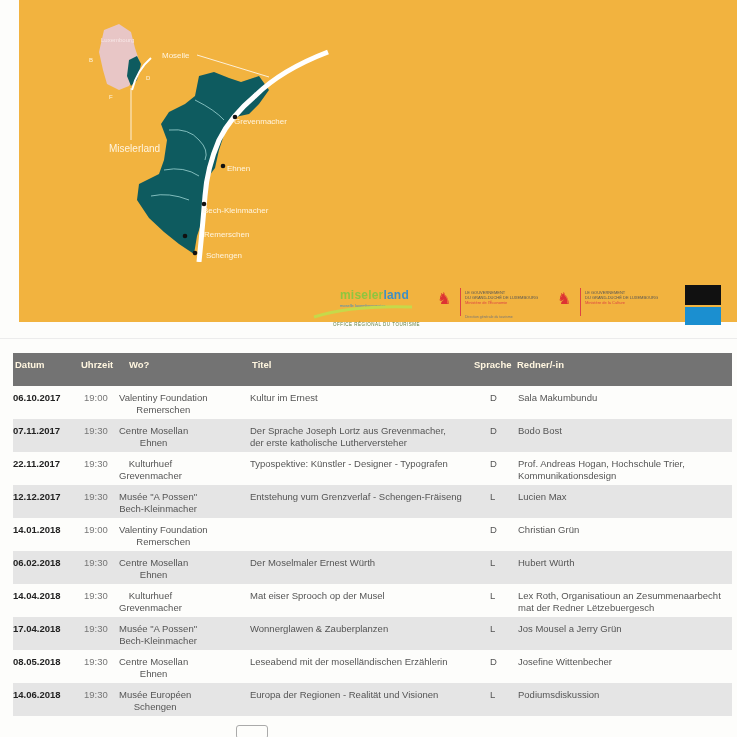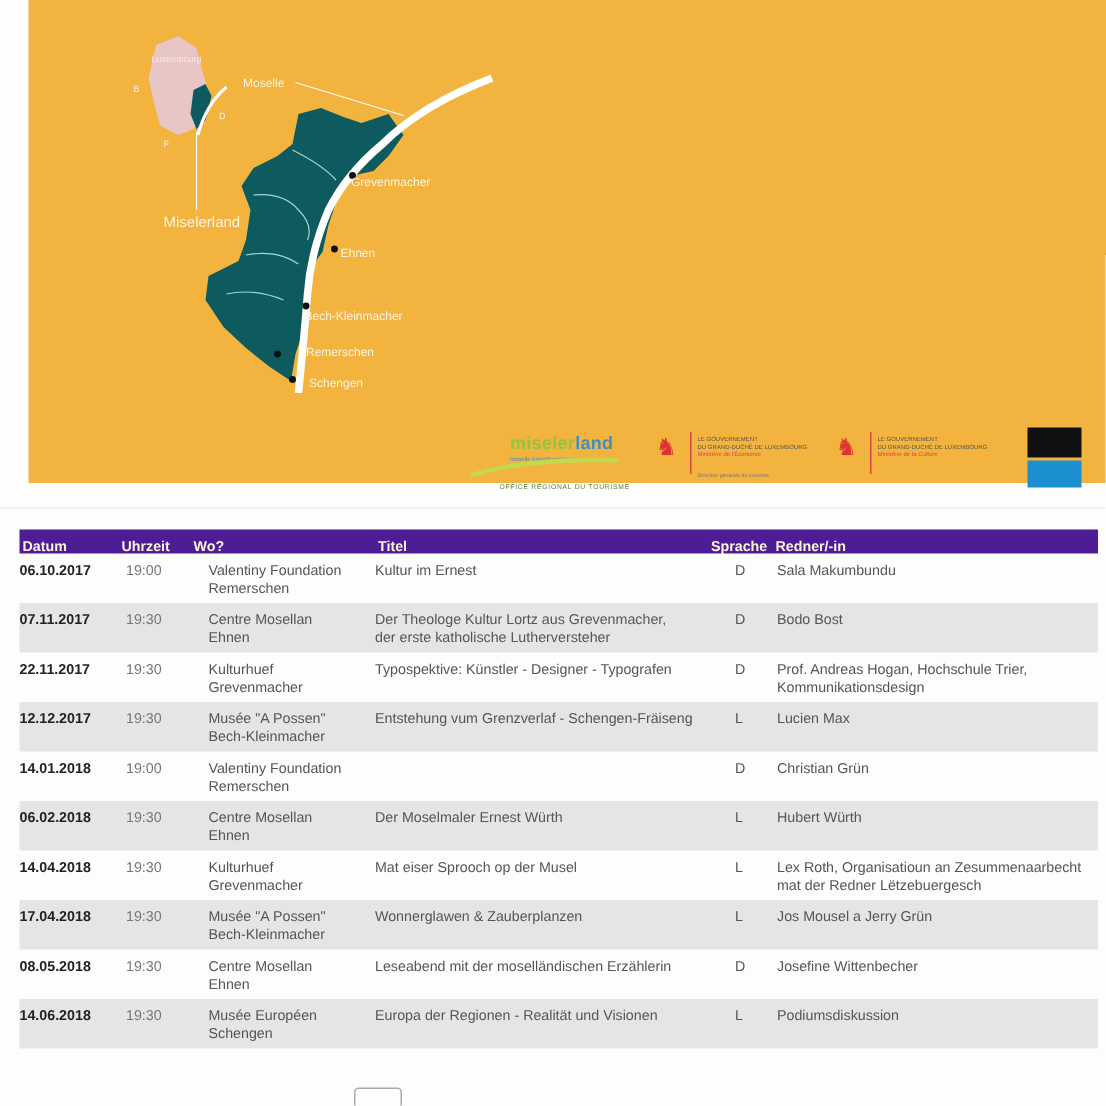--- a/index.html
+++ b/index.html
@@ -31,29 +31,29 @@
   .gov .divider { position:absolute; left:23px; top:0; width:1px; height:28px; background:#d44; }
   .gov .txt { position:absolute; left:28px; top:2px; font-size:4px; color:#555; line-height:5px; white-space:nowrap; }
   .gov .txt .red { color:#d44; }
   .gov .txt2 { position:absolute; left:28px; top:27px; font-size:3.5px; color:#777; white-space:nowrap; }
   .mu { position:absolute; left:685px; top:5px; width:36px; height:40px; }
   .mu .m { position:absolute; left:0; top:0; width:36px; height:20px; background:#111; }
   .mu .u { position:absolute; left:0; top:22px; width:36px; height:18px; background:#1b8fd0; }
   .rule { position:absolute; left:0; top:338px; width:737px; height:1px; background:#ececec; }
 
   .table { position:absolute; left:13px; top:353px; width:719px; }
-  .thead { height:16px; background:#4c1d95; position:relative; }
+  .thead { height:33px; background:#737373; position:relative; }
   .th { position:absolute; top:6px; font-size:9.5px; font-weight:bold; color:#fff6e0; white-space:nowrap; }
   .row { position:relative; height:33px; }
   .row.alt { background:#e5e5e5; }
   .cell { position:absolute; top:6px; font-size:9.5px; color:#555; line-height:12px; white-space:nowrap; }
   .cell.date { color:#222; font-weight:bold; }
   .c-date { left:0px; }
   .c-time { left:71px; color:#777; }
-  .c-where { left:126px; }
+  .c-where { left:106px;text-align:center; }
   .c-title { left:237px; }
   .c-lang { left:477px; }
   .c-speaker { left:505px; }
   .stamp { position:absolute; left:236px; top:725px; width:30px; height:12px; border:1px solid #aaa; border-radius:3px; }
 </style>
 </head>
 <body>
 
 <div class="map-panel">
   <svg width="702" height="262" viewBox="0 0 702 262">
@@ -132,21 +132,21 @@
     <span class="cell c-time">19:00</span>
     <span class="cell c-where"><span>Valentiny Foundation</span><br><span>Remerschen</span></span>
     <span class="cell c-title"><span>Kultur im Ernest</span><br><span></span></span>
     <span class="cell c-lang">D</span>
     <span class="cell c-speaker"><span>Sala Makumbundu</span><br><span></span></span>
   </div>
   <div class="row alt">
     <span class="cell date c-date">07.11.2017</span>
     <span class="cell c-time">19:30</span>
     <span class="cell c-where"><span>Centre Mosellan</span><br><span>Ehnen</span></span>
-    <span class="cell c-title"><span>Der Theologe Kultur Lortz aus Grevenmacher,</span><br><span>der erste katholische Lutherversteher</span></span>
+    <span class="cell c-title"><span>Der Sprache Joseph Lortz aus Grevenmacher,</span><br><span>der erste katholische Lutherversteher</span></span>
     <span class="cell c-lang">D</span>
     <span class="cell c-speaker"><span>Bodo Bost</span><br><span></span></span>
   </div>
   <div class="row">
     <span class="cell date c-date">22.11.2017</span>
     <span class="cell c-time">19:30</span>
     <span class="cell c-where"><span>Kulturhuef</span><br><span>Grevenmacher</span></span>
     <span class="cell c-title"><span>Typospektive: Künstler - Designer - Typografen</span><br><span></span></span>
     <span class="cell c-lang">D</span>
     <span class="cell c-speaker"><span>Prof. Andreas Hogan, Hochschule Trier,</span><br><span>Kommunikationsdesign</span></span>

